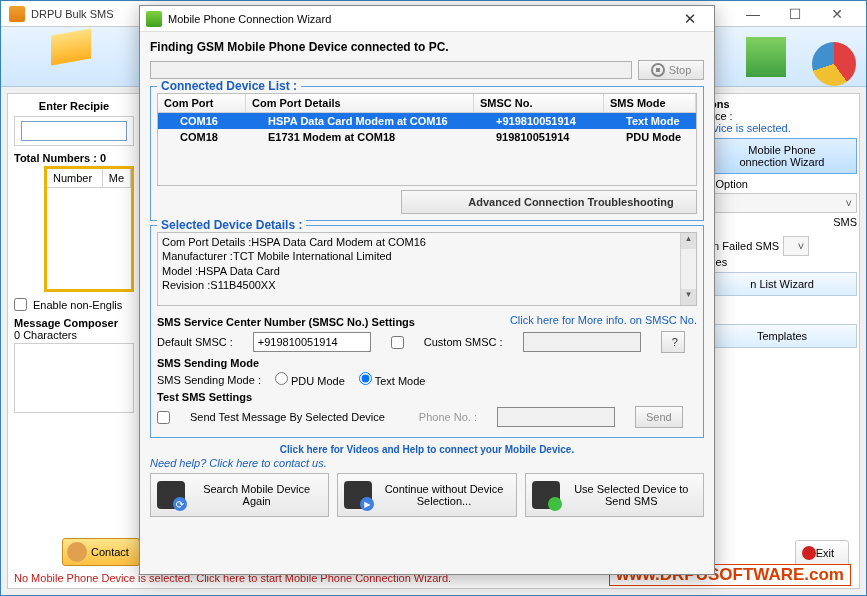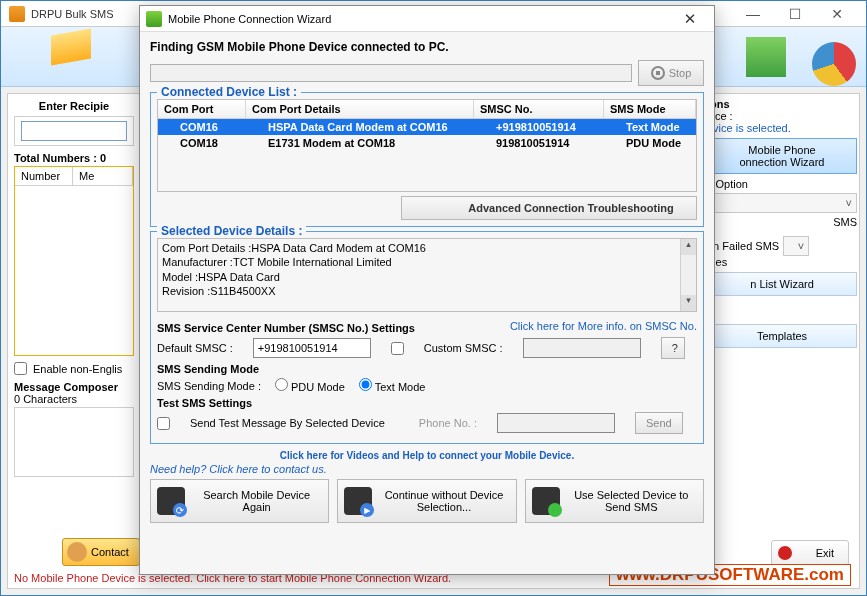--- a/index.html
+++ b/index.html
@@ -14,48 +14,48 @@
 .banner-left { position: absolute; left: 10px; top: 5px; width: 100px; height: 50px; }
 .banner-left::before { content:""; position:absolute; left:40px; top:0; width:40px; height:30px; background:linear-gradient(#ffe080,#ffb020); transform: skewY(-10deg); }
 .banner-right { position: absolute; right: 10px; top: 5px; width: 110px; height: 50px; }
 .banner-right::before { content:""; position:absolute; left:0; top:5px; width:40px; height:40px; background:linear-gradient(#80d060,#40a040); }
 .banner-right::after { content:""; position:absolute; right:0; top:10px; width:44px; height:44px; border-radius:50%; background: conic-gradient(#e04040 0 40%, #f0c030 0 70%, #4090d0 0); }
 .main-body { position: absolute; left: 6px; right: 6px; top: 92px; bottom: 6px; background: #fff; border: 1px solid #ccc; padding: 4px 6px; }
 .label-row { font-size: 11px; padding: 2px 0; }
 .fieldset-look { border: 1px solid #cfcfcf; padding: 4px 6px; margin: 2px 0; }
 .inp { border: 1px solid #7a9fc8; height: 20px; width: 100%; padding: 0 4px; }
 .tot { font-weight: bold; margin: 6px 0 2px; }
-.table-area { border: 1px solid #eab308; height: 190px; }
+.table-area { border: 3px solid #eab308; height: 126px; margin-left: 30px; }
 .table-area .hdr { display:flex; background:#fff; border-bottom:1px solid #d0d0d0; }
 .table-area .hdr div { padding:3px 6px; border-right:1px solid #d0d0d0; }
 .chk-row { display:flex; align-items:center; gap:4px; margin:6px 0; }
 .chk-row input { margin-right:2px; }
 .msg-head { font-weight:bold; }
 .msg-box { border:1px solid #cfcfcf; height:70px; margin-top:2px; }
 .right-panel { position:absolute; right:2px; top:0; width:150px; }
 .right-panel .sec-h { font-weight:bold; margin-top:4px; }
 .right-panel .link { color:#1a5fbf; cursor:pointer; }
 .right-btn { border:1px solid #bcd; background:linear-gradient(#f4faff,#dceeff); padding:5px 6px; margin:4px 0; cursor:pointer; text-align:center; }
 .right-btn.active { background:linear-gradient(#dff0ff,#bfe0ff); border-color:#6aa8e8; }
 .right-select { border:1px solid #c8c8c8; height:20px; background:#f6f6f6; margin:3px 0; display:flex; align-items:center; justify-content:flex-end; padding:0 4px; color:#555; }
 .contact-btn { position:absolute; left:54px; bottom:22px; height:28px; background:linear-gradient(#ffe58a,#ffc040); border:1px solid #c89020; border-radius:3px; display:flex; align-items:center; padding:0 10px 0 28px; }
 .contact-btn::before { content:""; position:absolute; left:4px; top:3px; width:20px; height:20px; border-radius:50%; background:#e0a050; }
-.exit-btn { position:absolute; right:10px; bottom:22px; height:26px; border:1px solid #c8c8c8; background:linear-gradient(#fff,#eee); padding:0 14px 0 44px; display:flex; align-items:center; border-radius:3px; }
+.exit-btn { position:absolute; right:10px; bottom:22px; height:26px; border:1px solid #c8c8c8; background:linear-gradient(#fff,#eee); padding:0 14px 0 20px; display:flex; align-items:center; border-radius:3px; }
 .exit-btn::before { content:""; position:absolute; left:6px; top:5px; width:14px; height:14px; border-radius:50%; background:#d02020; }
 .footer-warn { position:absolute; left:6px; bottom:4px; color:#c02020; font-size:11px; }
 .footer-url { position:absolute; right:8px; bottom:2px; font-weight:bold; color:#d84000; font-size:17px; border:1px solid #d84000; padding:0 6px; background:#fff; }
 .dialog { position:absolute; left:138px; top:4px; width:576px; height:570px; background:#f6f6f6; border:1px solid #888; box-shadow:0 4px 20px rgba(0,0,0,0.3); z-index:10; display:flex; flex-direction:column; }
 .dlg-titlebar { height:26px; background:#fff; display:flex; align-items:center; padding:0 6px; border-bottom:1px solid #ddd; }
 .dlg-titlebar .icon { width:16px; height:16px; background:linear-gradient(#80d040,#40a020); margin-right:6px; border-radius:2px; }
 .dlg-close { width:36px; text-align:center; font-size:15px; color:#333; }
 .dlg-body { flex:1; padding:8px 10px; position:relative; overflow:hidden; }
 .dlg-h { font-weight:bold; font-size:12px; }
 .prog-row { display:flex; align-items:center; gap:6px; margin:6px 0; }
 .prog-bar { flex:1; height:18px; border:1px solid #b0b0b0; background:#f0f0f0; }
-.stop-btn { width:66px; height:26px; border:1px solid #b0b0b0; background:linear-gradient(#f8f8f8,#e4e4e4); display:flex; align-items:center; justify-content:center; gap:4px; color:#888; }
+.stop-btn { width:66px; height:20px; border:1px solid #b0b0b0; background:linear-gradient(#f8f8f8,#e4e4e4); display:flex; align-items:center; justify-content:center; gap:4px; color:#888; }
 .stop-ico { width:14px; height:14px; border-radius:50%; border:2px solid #888; position:relative; }
 .stop-ico::after { content:""; position:absolute; left:3px; top:3px; width:4px; height:4px; background:#888; }
 .group { border:1px solid #5f9fdc; margin:4px 0; padding:6px 6px 6px; position:relative; }
 .group-title { position:absolute; top:-8px; left:6px; background:#f6f6f6; color:#1a5fbf; font-weight:bold; padding:0 4px; font-size:12px; }
 .dev-table { border:1px solid #bfbfbf; }
 .dev-hdr { display:flex; background:linear-gradient(#fff,#f0f0f0); border-bottom:1px solid #cfcfcf; }
 .dev-hdr div { padding:3px 6px; font-weight:bold; border-right:1px solid #d8d8d8; }
 .dev-row { display:flex; }
 .dev-row div { padding:2px 22px; overflow:hidden; white-space:nowrap;font-weight:bold; }
 .dev-row.sel { background:#1a74e8; color:#fff; }

